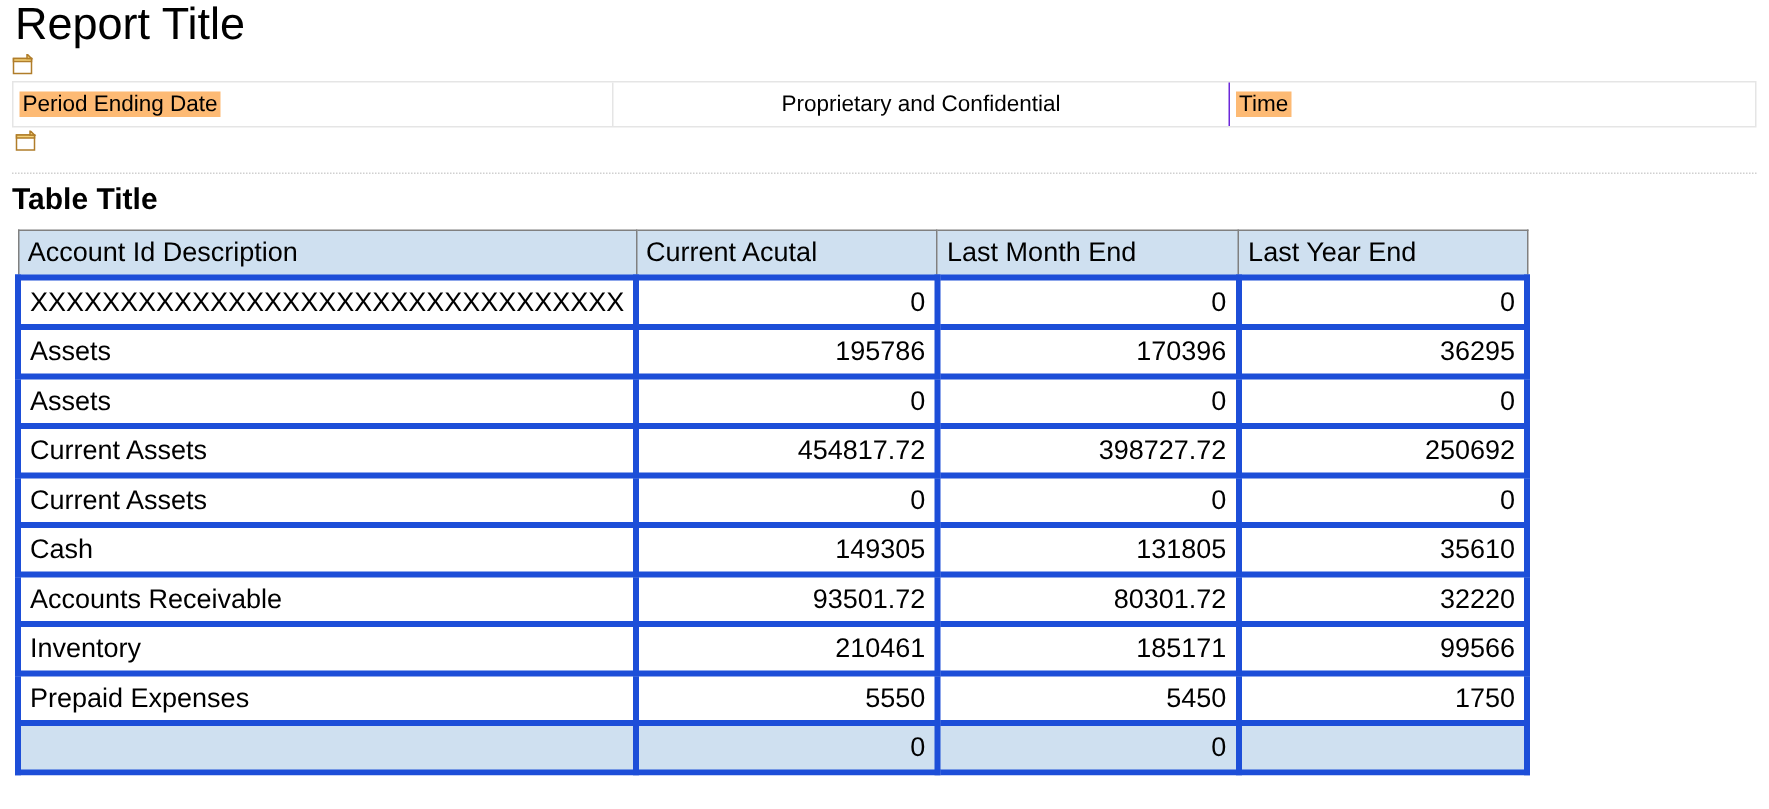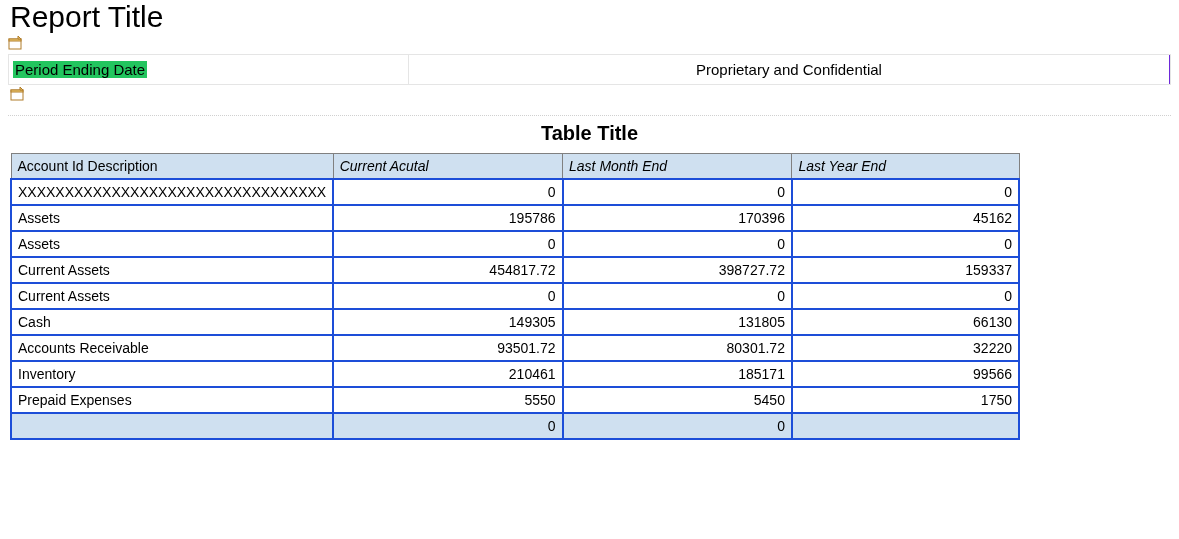--- a/index.html
+++ b/index.html
@@ -37,64 +37,63 @@
   }
   .header-cell {
     padding: 6px 4px;
     border-right: 1px solid #e5e5e5;
   }
   .header-cell.left { width: 400px; }
   .header-cell.center { flex: 1; text-align: center; border-right: 1px solid #6d28d9; }
   .header-cell.right { width: 350px; border-right: none; }
   .grey-field {
     display: inline-block;
-    background: #22c55e;
+    background: #fdba74;
     padding: 0 2px;
   }
   .sub-icon-row {
     padding: 2px 0 8px 2px;
   }
   .divider {
     border-top: 1px dotted #d0d0d0;
     margin: 2px 0 6px 0;
   }
   .table-title {
-    text-align: center;
     font-size: 20px;
     font-weight: bold;
     margin: 4px 0 8px 0;
   }
   .data-table-wrap {
     padding: 0 2px;
   }
   table.data {
     border-collapse: collapse;
     width: 1010px;
-    font-size: 14px;
+    font-size: 18px;
   }
   table.data th {
     background: #cfe0f0;
     font-weight: 400;
     text-align: left;
     padding: 4px 6px;
     border: 1px solid #808080;
   }
   table.data td {
-    border: 2px solid #1d4ed8;
+    border: 4px solid #1d4ed8;
     padding: 4px 6px;
     background: #ffffff;
   }
   table.data td.num {
     text-align: right;
   }
   table.data tr.footer td {
     background: #cfe0f0;
   }
   .col-desc { width: 250px; }
-  .col-val  { width: 250px; font-style: italic; }
+  .col-val  { width: 250px; }
 </style>
 </head>
 <body>
 <div class="page">
 
 
 
   <h1 class="report-title">Report Title</h1>
 
   <span class="doc-icon">
@@ -103,20 +102,23 @@
       <rect x="1" y="3" width="12" height="2" fill="#f5d37a" stroke="#b07d2a" stroke-width="1"></rect>
       <path d="M10 3 L10 0 L13 3 Z" fill="#f5d37a" stroke="#b07d2a" stroke-width="1"></path>
     </svg>
   </span>
 
   <div class="header-bar">
     <div class="header-cell left">
       <span class="grey-field">Period Ending Date</span>
     </div>
     <div class="header-cell center">Proprietary and Confidential</div>
+    <div class="header-cell right">
+      <span class="grey-field">Time</span>
+    </div>
   </div>
 
   <div class="sub-icon-row">
     <span class="doc-icon">
       <svg width="16" height="14" viewBox="0 0 16 14">
         <rect x="1" y="3" width="12" height="10" fill="#ffffff" stroke="#b07d2a" stroke-width="1"></rect>
         <rect x="1" y="3" width="12" height="2" fill="#f5d37a" stroke="#b07d2a" stroke-width="1"></rect>
         <path d="M10 3 L10 0 L13 3 Z" fill="#f5d37a" stroke="#b07d2a" stroke-width="1"></path>
       </svg>
     </span>
@@ -140,45 +142,45 @@
           <tr>
             <td>XXXXXXXXXXXXXXXXXXXXXXXXXXXXXXXXX</td>
             <td class="num">0</td>
             <td class="num">0</td>
             <td class="num">0</td>
           </tr>
           <tr>
             <td>Assets</td>
             <td class="num">195786</td>
             <td class="num">170396</td>
-            <td class="num">45162</td>
+            <td class="num">36295</td>
           </tr>
           <tr>
             <td>Assets</td>
             <td class="num">0</td>
             <td class="num">0</td>
             <td class="num">0</td>
           </tr>
           <tr>
             <td>Current Assets</td>
             <td class="num">454817.72</td>
             <td class="num">398727.72</td>
-            <td class="num">159337</td>
+            <td class="num">250692</td>
           </tr>
           <tr>
             <td>Current Assets</td>
             <td class="num">0</td>
             <td class="num">0</td>
             <td class="num">0</td>
           </tr>
           <tr>
             <td>Cash</td>
             <td class="num">149305</td>
             <td class="num">131805</td>
-            <td class="num">66130</td>
+            <td class="num">35610</td>
           </tr>
           <tr>
             <td>Accounts Receivable</td>
             <td class="num">93501.72</td>
             <td class="num">80301.72</td>
             <td class="num">32220</td>
           </tr>
           <tr>
             <td>Inventory</td>
             <td class="num">210461</td>

